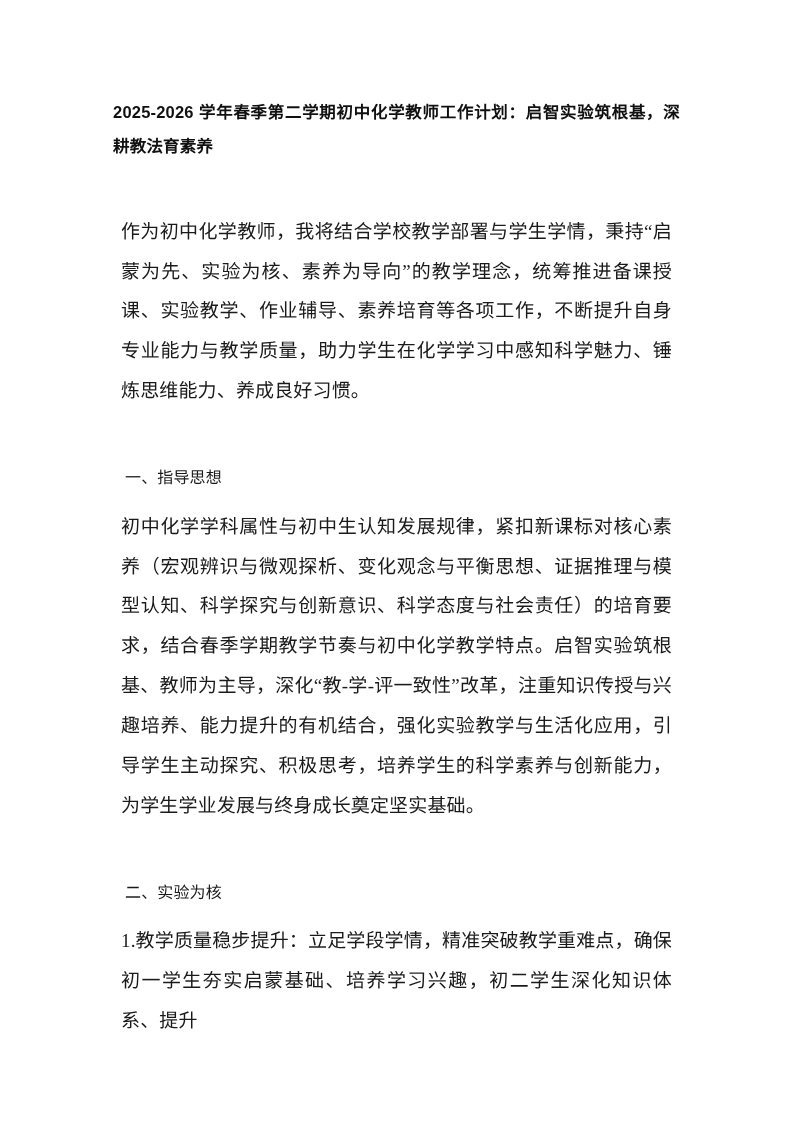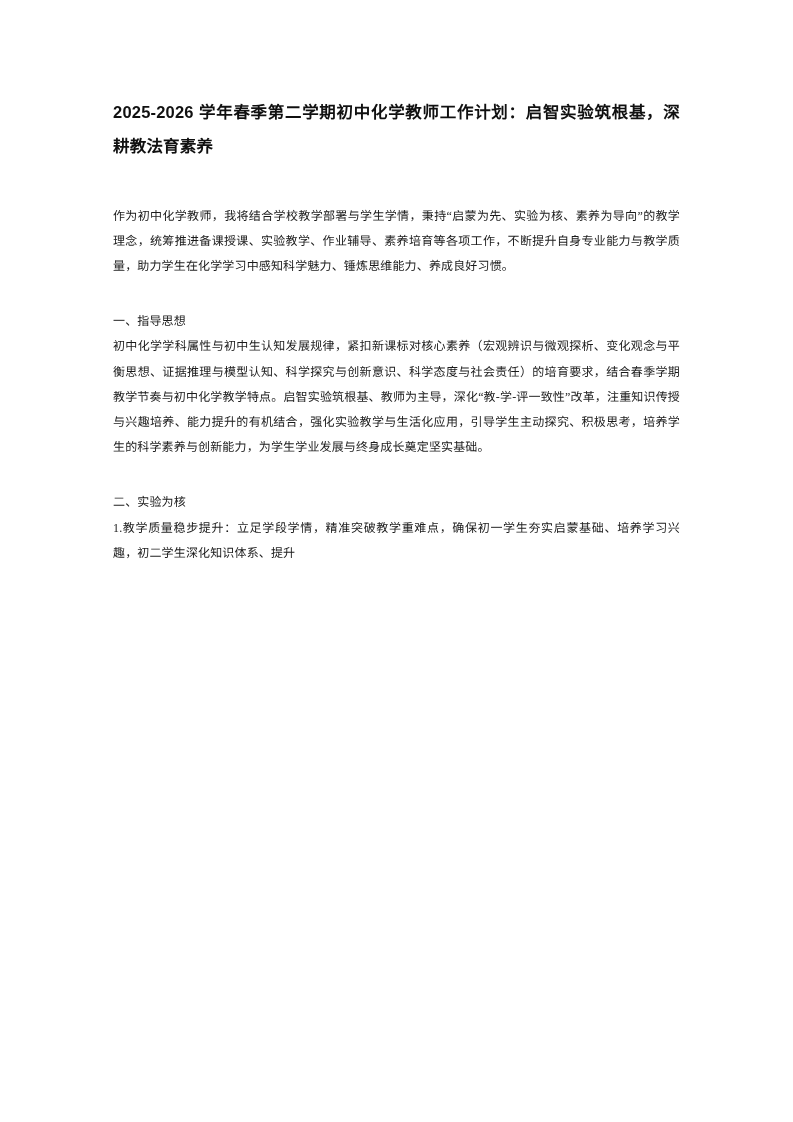--- a/index.html
+++ b/index.html
@@ -34,33 +34,33 @@
     text-align: justify;
     text-justify: inter-ideograph;
   }
   .spacer-lg {
     height: 34px;
   }
   .spacer-md {
     height: 30px;
   }
   p.body-text {
-    font-size: 12px;
+    font-size: 19px;
     line-height: 2.1;
     letter-spacing: 0.15px;
-    margin: 0;
+    margin: 8px;
     text-align: justify;
     text-justify: inter-ideograph;
     color: #1a1a1a;
   }
   p.section-heading {
-    font-size: 12px;
+    font-size: 16px;
     line-height: 2.1;
     letter-spacing: 0.15px;
-    margin: 0;
+    margin: 12px;
     color: #1a1a1a;
   }
   .tight {
     line-height: 2.05;
   }
 </style>
 </head>
 <body>
 
 <div class="page">

